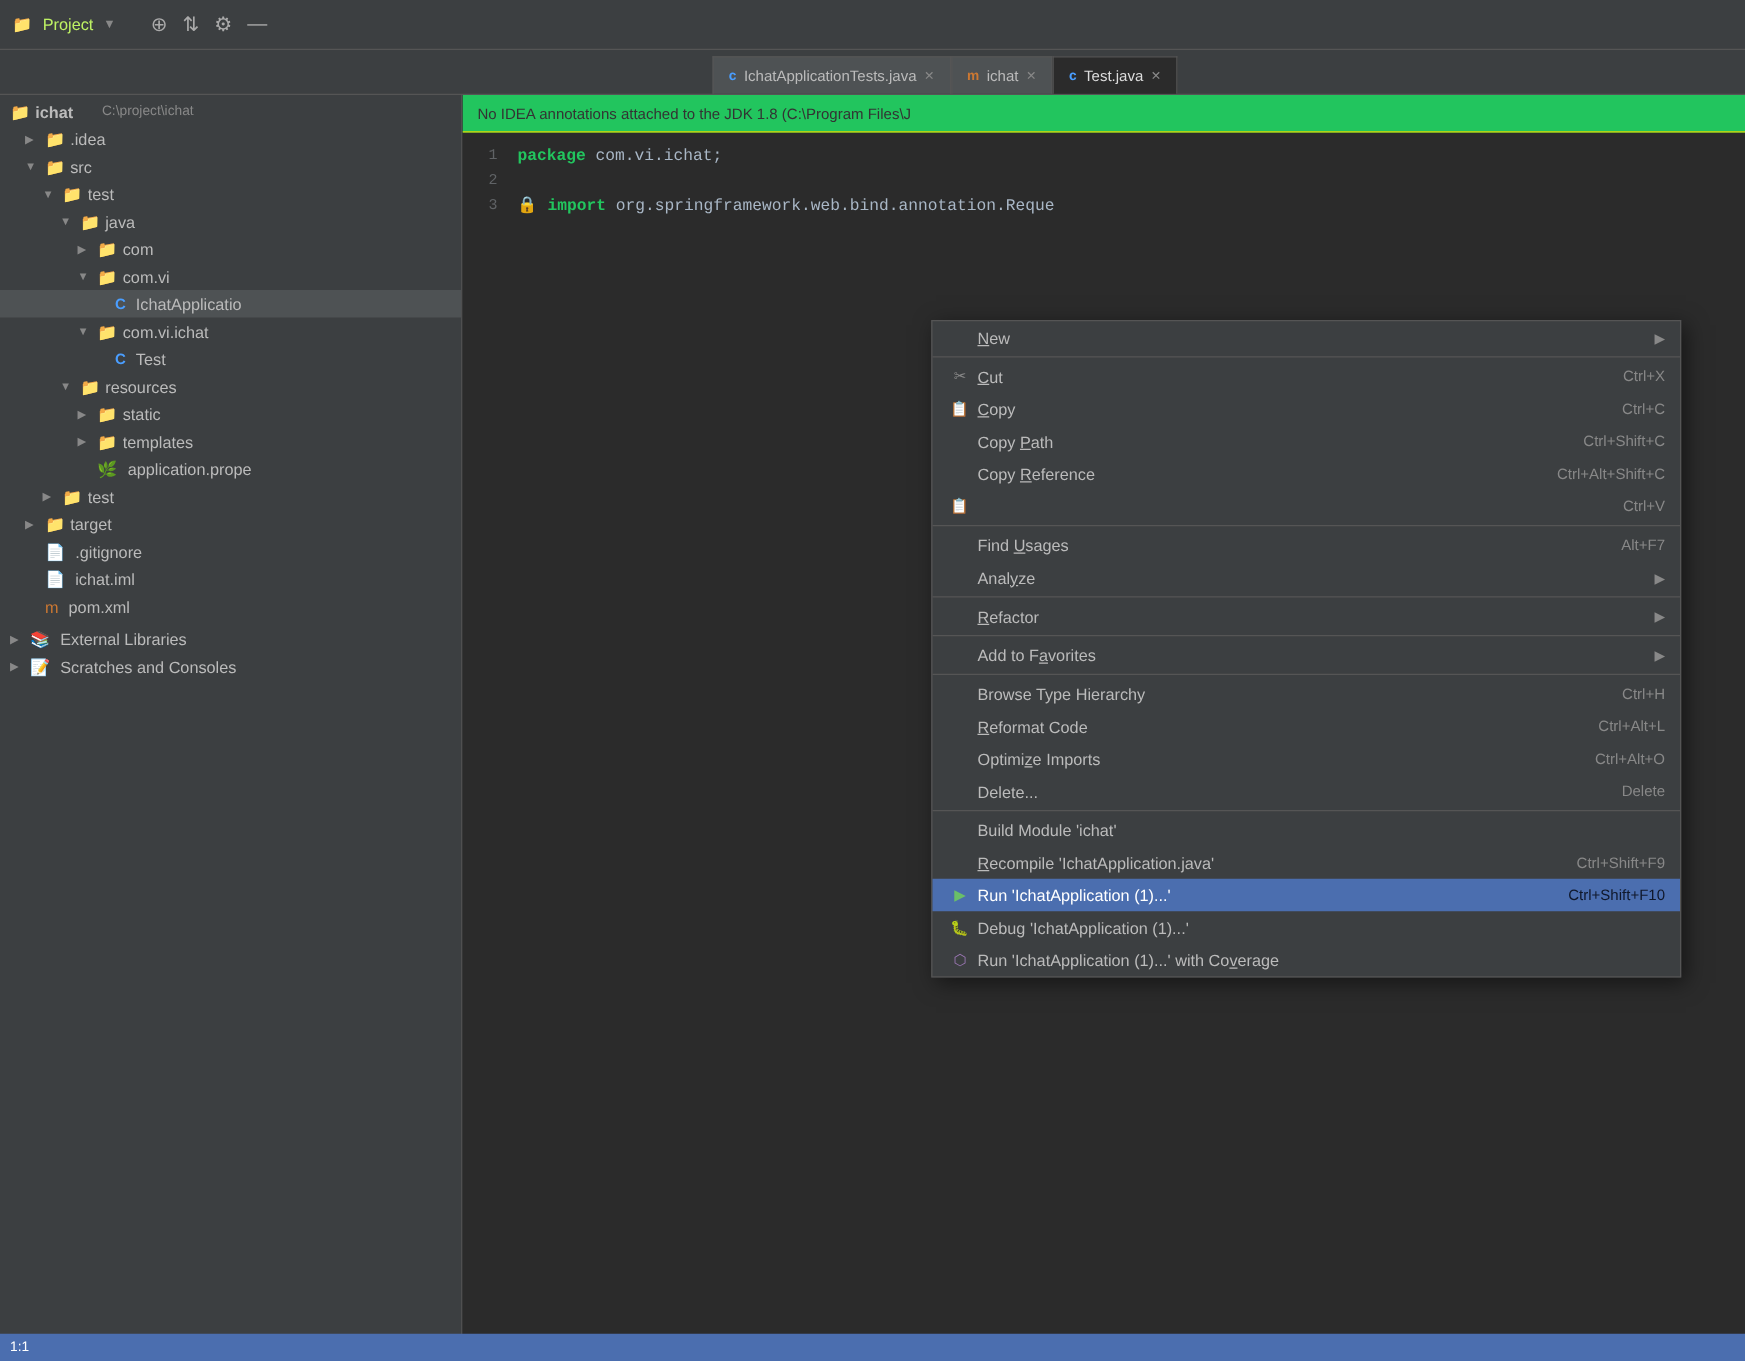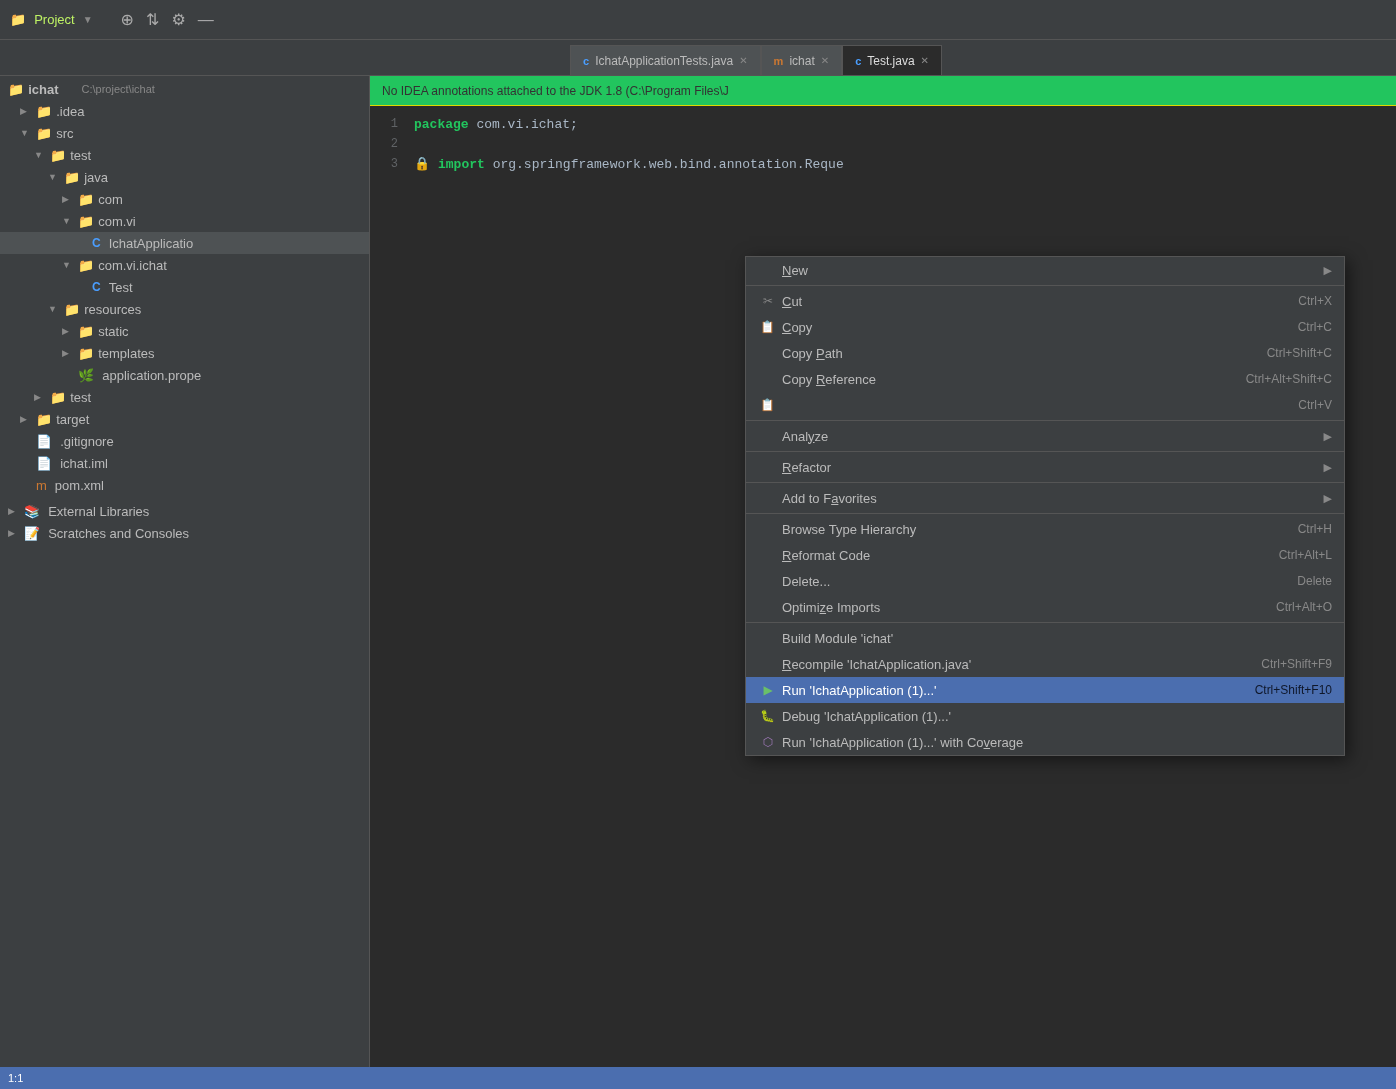--- a/index.html
+++ b/index.html
@@ -421,20 +421,25 @@
         <span class="menu-label">Copy <span class="menu-underline">R</span>eference</span>
         <span class="shortcut">Ctrl+Alt+Shift+C</span>
       </div>
 
       <div class="menu-item">
         <span class="menu-icon">📋</span>
         <span class="shortcut">Ctrl+V</span>
       </div>
       <div class="menu-separator"></div>
 
+      <div class="menu-item">
+        <span class="menu-icon"></span>
+        <span class="menu-label">Find <span class="menu-underline">U</span>sages</span>
+        <span class="shortcut">Alt+F7</span>
+      </div>
 
       <div class="menu-item">
         <span class="menu-icon"></span>
         <span class="menu-label">Anal<span class="menu-underline">y</span>ze</span>
         <span class="menu-arrow">▶</span>
       </div>
       <div class="menu-separator"></div>
 
       <div class="menu-item">
         <span class="menu-icon"></span>
@@ -457,28 +462,28 @@
       </div>
 
       <div class="menu-item">
         <span class="menu-icon"></span>
         <span class="menu-label"><span class="menu-underline">R</span>eformat Code</span>
         <span class="shortcut">Ctrl+Alt+L</span>
       </div>
 
       <div class="menu-item">
         <span class="menu-icon"></span>
+        <span class="menu-label">Optimi<span class="menu-underline">z</span>e Imports</span>
+        <span class="shortcut">Ctrl+Alt+O</span>
+      </div>
+
+      <div class="menu-item">
+        <span class="menu-icon"></span>
         <span class="menu-label">Delete...</span>
         <span class="shortcut">Delete</span>
-      </div>
-
-      <div class="menu-item">
-        <span class="menu-icon"></span>
-        <span class="menu-label">Optimi<span class="menu-underline">z</span>e Imports</span>
-        <span class="shortcut">Ctrl+Alt+O</span>
       </div>
       <div class="menu-separator"></div>
 
       <div class="menu-item">
         <span class="menu-icon"></span>
         <span class="menu-label">Build Module 'ichat'</span>
       </div>
 
       <div class="menu-item">
         <span class="menu-icon"></span>

